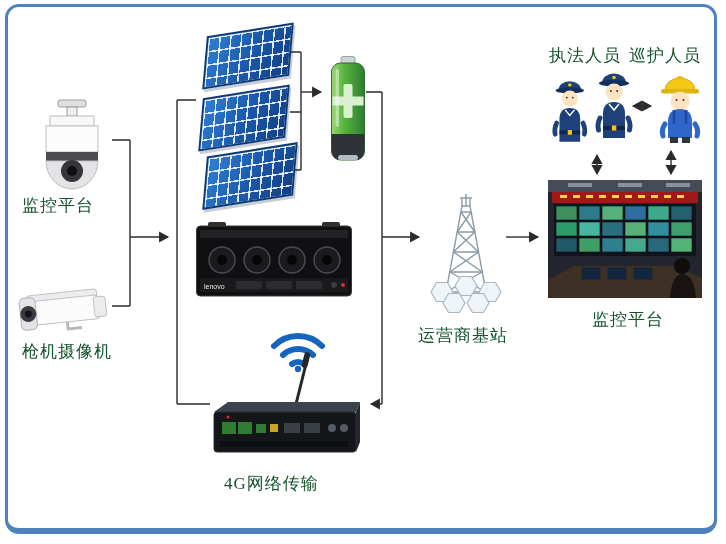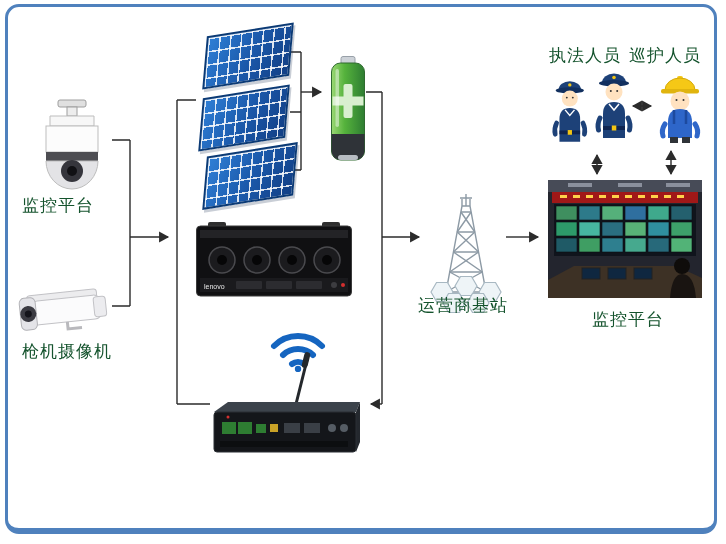--- a/index.html
+++ b/index.html
@@ -153,20 +153,21 @@
       <g fill="#3a3f46">
           <rect x="74" y="75" width="16" height="10"></rect>
           <rect x="94" y="75" width="16" height="10"></rect>
         </g>
       <circle cx="122" cy="80" r="4" fill="#555c64"></circle>
         <circle cx="134" cy="80" r="4" fill="#555c64"></circle>
       <rect x="10" y="93" width="128" height="6" fill="#0c0e10"></rect>
       <circle cx="18" cy="69" r="1.5" fill="#d32f2f"></circle>
     </svg>
   </div>
+  <div class="label" style="left:224px;top:474px">4G网络传输</div>
 
   <div class="abs" style="left:424px;top:192px;width:84px;height:122px">
     <svg width="84" height="122" viewBox="0 0 84 122">
       <g stroke="#8d9aa5" stroke-width="1.4" fill="none">
         <path d="M42 2 V14 M36 6 H48 M38 14 V7 M46 14 V7 M38 14 H46"></path>
         <path d="M22 100 L38 14 M62 100 L46 14"></path>
         <path d="M36.9 20 H47.1 M33.2 40 H50.8 M29.4 60 H54.6 M25.7 80 H58.3 M22 100 H62"></path>
         <path d="M36.9 20 L50.8 40 M47.1 20 L33.2 40"></path>
         <path d="M33.2 40 L54.6 60 M50.8 40 L29.4 60"></path>
         <path d="M29.4 60 L58.3 80 M54.6 60 L25.7 80"></path>
@@ -174,21 +175,21 @@
       </g>
       <g stroke="#a8b8c2" stroke-width="1.2" fill="#eef4f7">
         <polygon points="7,100 12.5,90.5 23.5,90.5 29,100 23.5,109.5 12.5,109.5"></polygon>
         <polygon points="31,94 36.5,84.5 47.5,84.5 53,94 47.5,103.5 36.5,103.5"></polygon>
         <polygon points="55,100 60.5,90.5 71.5,90.5 77,100 71.5,109.5 60.5,109.5"></polygon>
         <polygon points="19,111 24.5,101.5 35.5,101.5 41,111 35.5,120.5 24.5,120.5"></polygon>
         <polygon points="43,111 48.5,101.5 59.5,101.5 65,111 59.5,120.5 48.5,120.5"></polygon>
       </g>
     </svg>
   </div>
-  <div class="label" style="left:418px;top:296px">运营商基站</div>
+  <div class="label" style="left:418px;top:326px">运营商基站</div>
 
   <div class="abs" style="left:548px;top:180px;width:154px;height:118px">
     <svg width="154" height="118" viewBox="0 0 154 118">
       <rect width="154" height="118" fill="#23252e"></rect>
       <rect x="0" y="0" width="154" height="12" fill="#474b57"></rect>
       <g fill="#8a8f9c">
           <rect x="20" y="3" width="24" height="4"></rect>
           <rect x="70" y="3" width="24" height="4"></rect>
           <rect x="118" y="3" width="24" height="4"></rect>
         </g>

